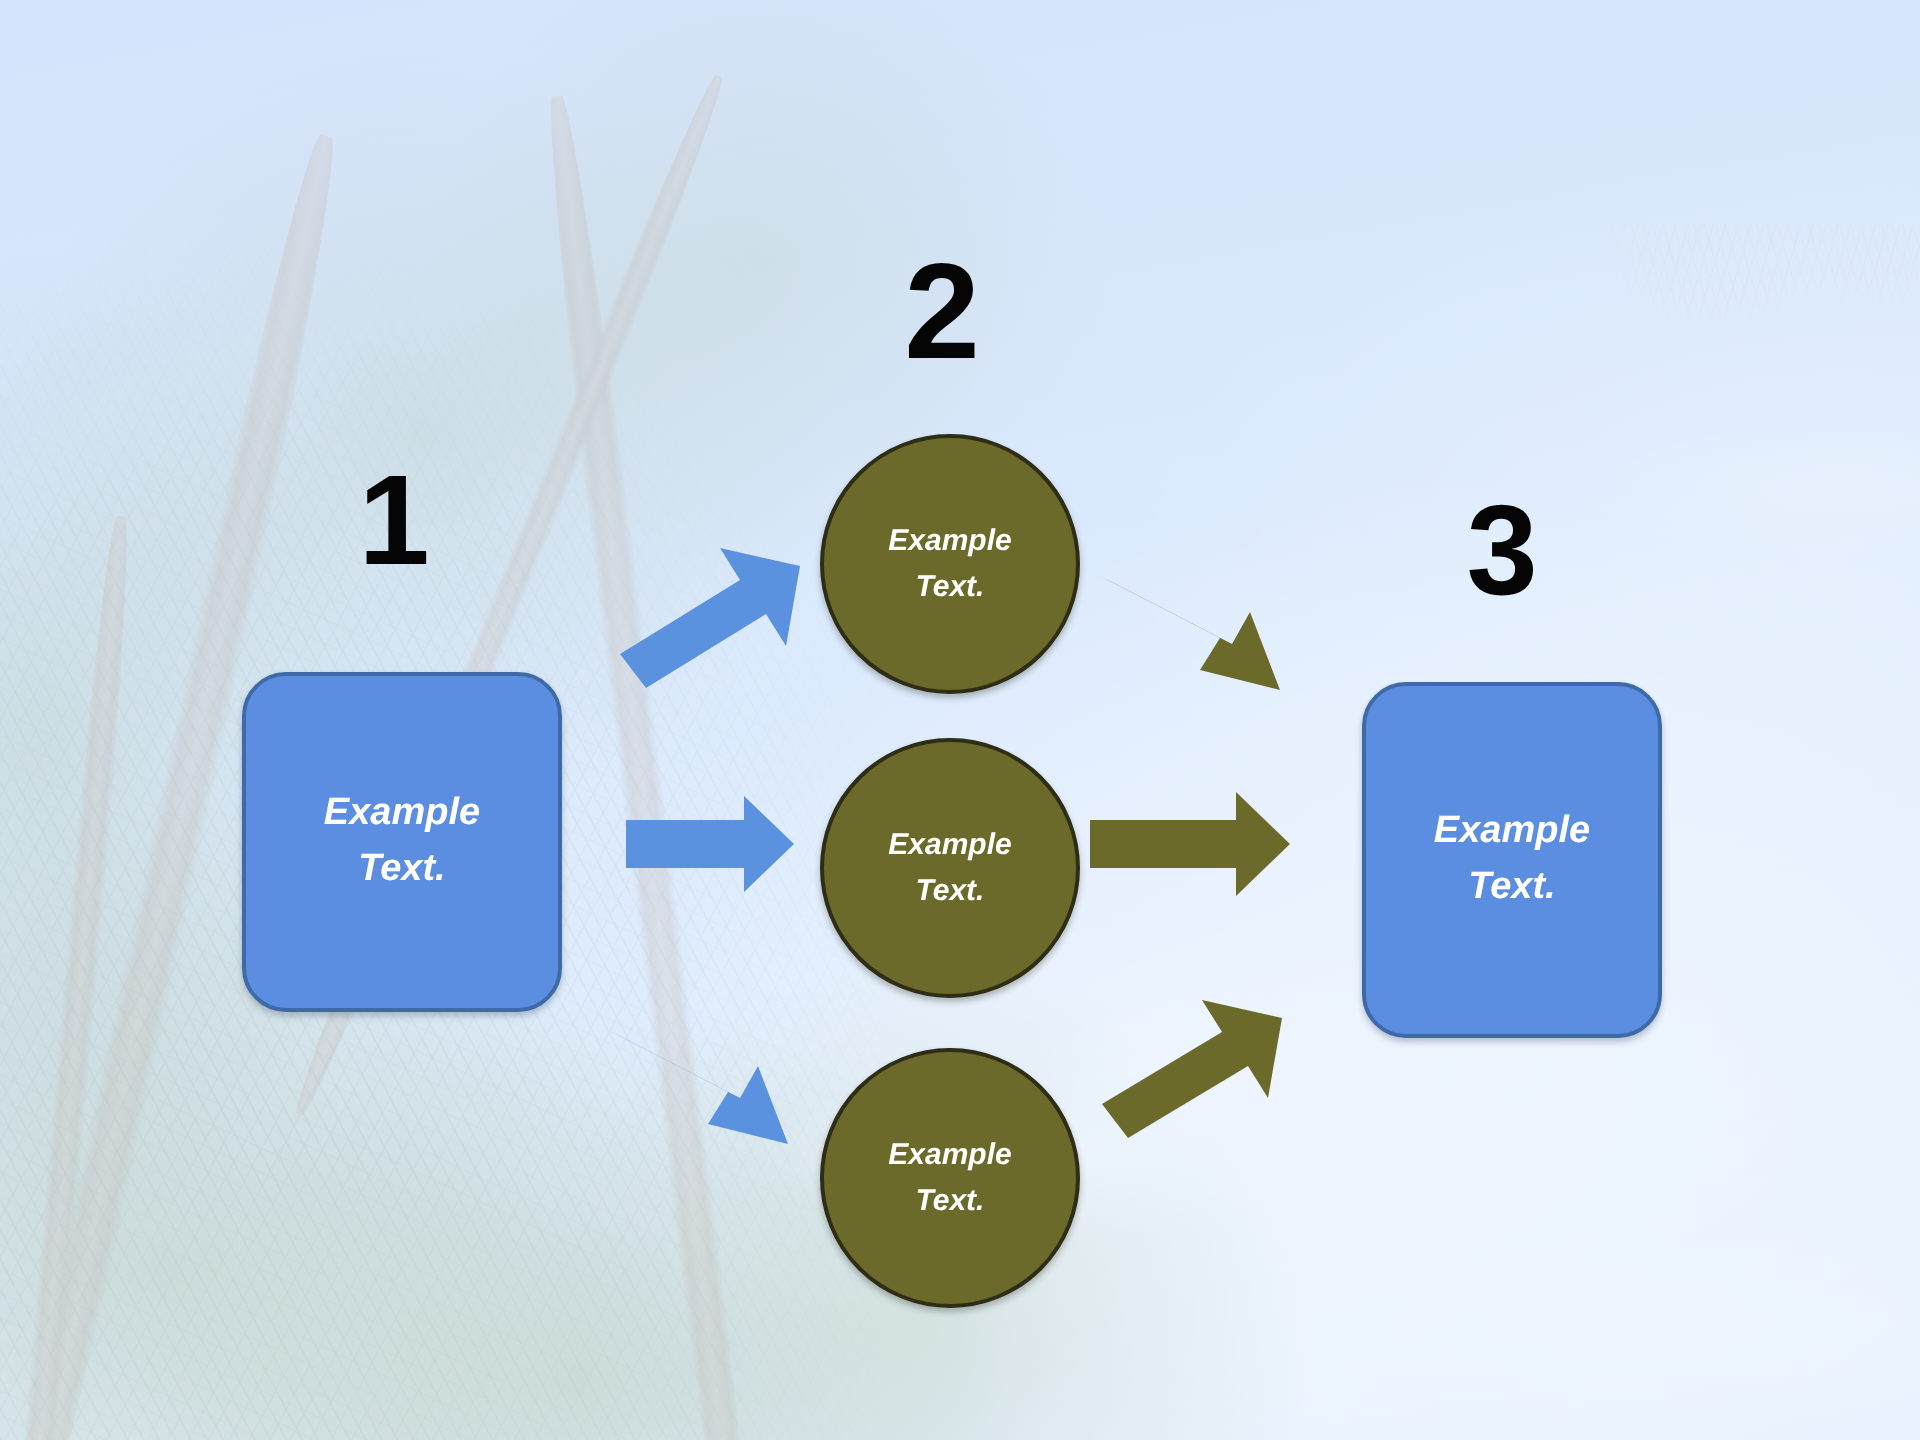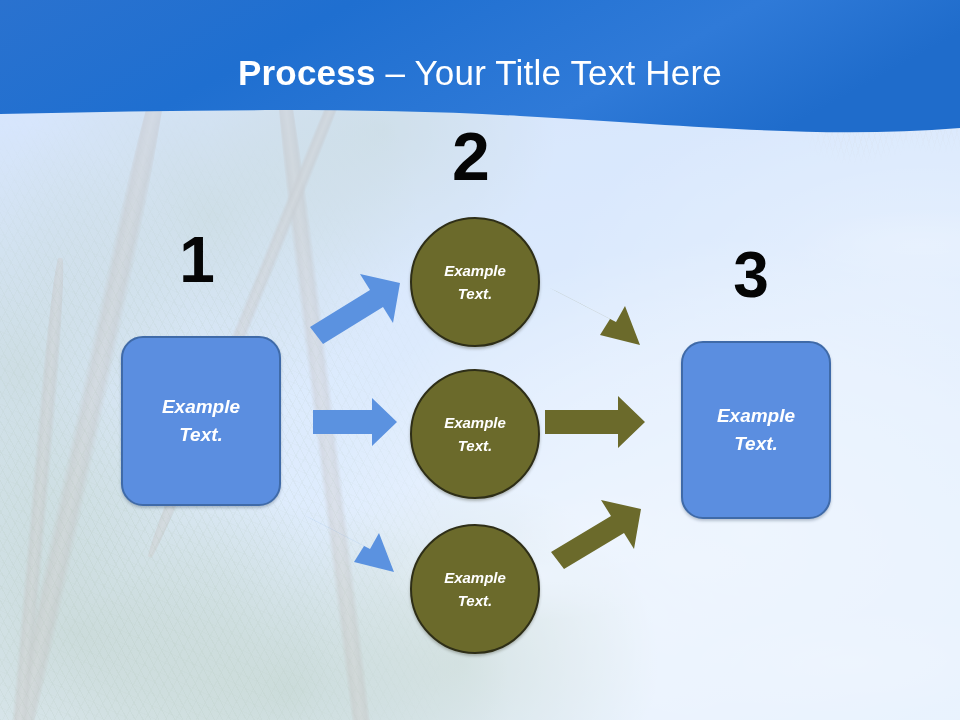--- a/index.html
+++ b/index.html
@@ -208,36 +208,20 @@
     <div class="trunk t1"></div>
     <div class="trunk t2"></div>
     <div class="trunk t3"></div>
     <div class="trunk t4"></div>
   </div>
   <div class="bg-fronds-left"></div>
   <div class="bg-layer bg-clouds"></div>
   <div class="bg-frond-tr"></div>
   <div class="bg-layer bg-veil"></div>
 
-  <div class="header">
-    <svg width="960" height="140" viewBox="0 0 960 140" xmlns="http://www.w3.org/2000/svg" aria-hidden="true">
-      <defs>
-        <linearGradient id="hdrGrad" x1="0" y1="0" x2="1" y2="0.25">
-          <stop offset="0%" stop-color="#2a72cf"></stop>
-          <stop offset="35%" stop-color="#1f6fd0"></stop>
-          <stop offset="75%" stop-color="#2f7ad8"></stop>
-          <stop offset="100%" stop-color="#1f6ccb"></stop>
-        </linearGradient>
-      </defs>
-      <path d="M0,0 L960,0 L960,128 C820,139 700,126 520,116 C360,107 180,110 0,114 Z" fill="url(#hdrGrad)"></path>
-    </svg>
-    <div class="title">
-      <span class="bold">Process</span><span class="light"> – Your Title Text Here</span>
-    </div>
-  </div>
 
   <div class="step-num n1">1</div>
   <div class="step-num n2">2</div>
   <div class="step-num n3">3</div>
 
   <div class="arrow-layer">
     <svg width="960" height="720" viewBox="0 0 960 720" xmlns="http://www.w3.org/2000/svg" aria-hidden="true">
 
       <g fill="#5b92e0">
         <polygon points="310,327 370,290 360,274 400,283 393,323 383,307 323,344"></polygon>

